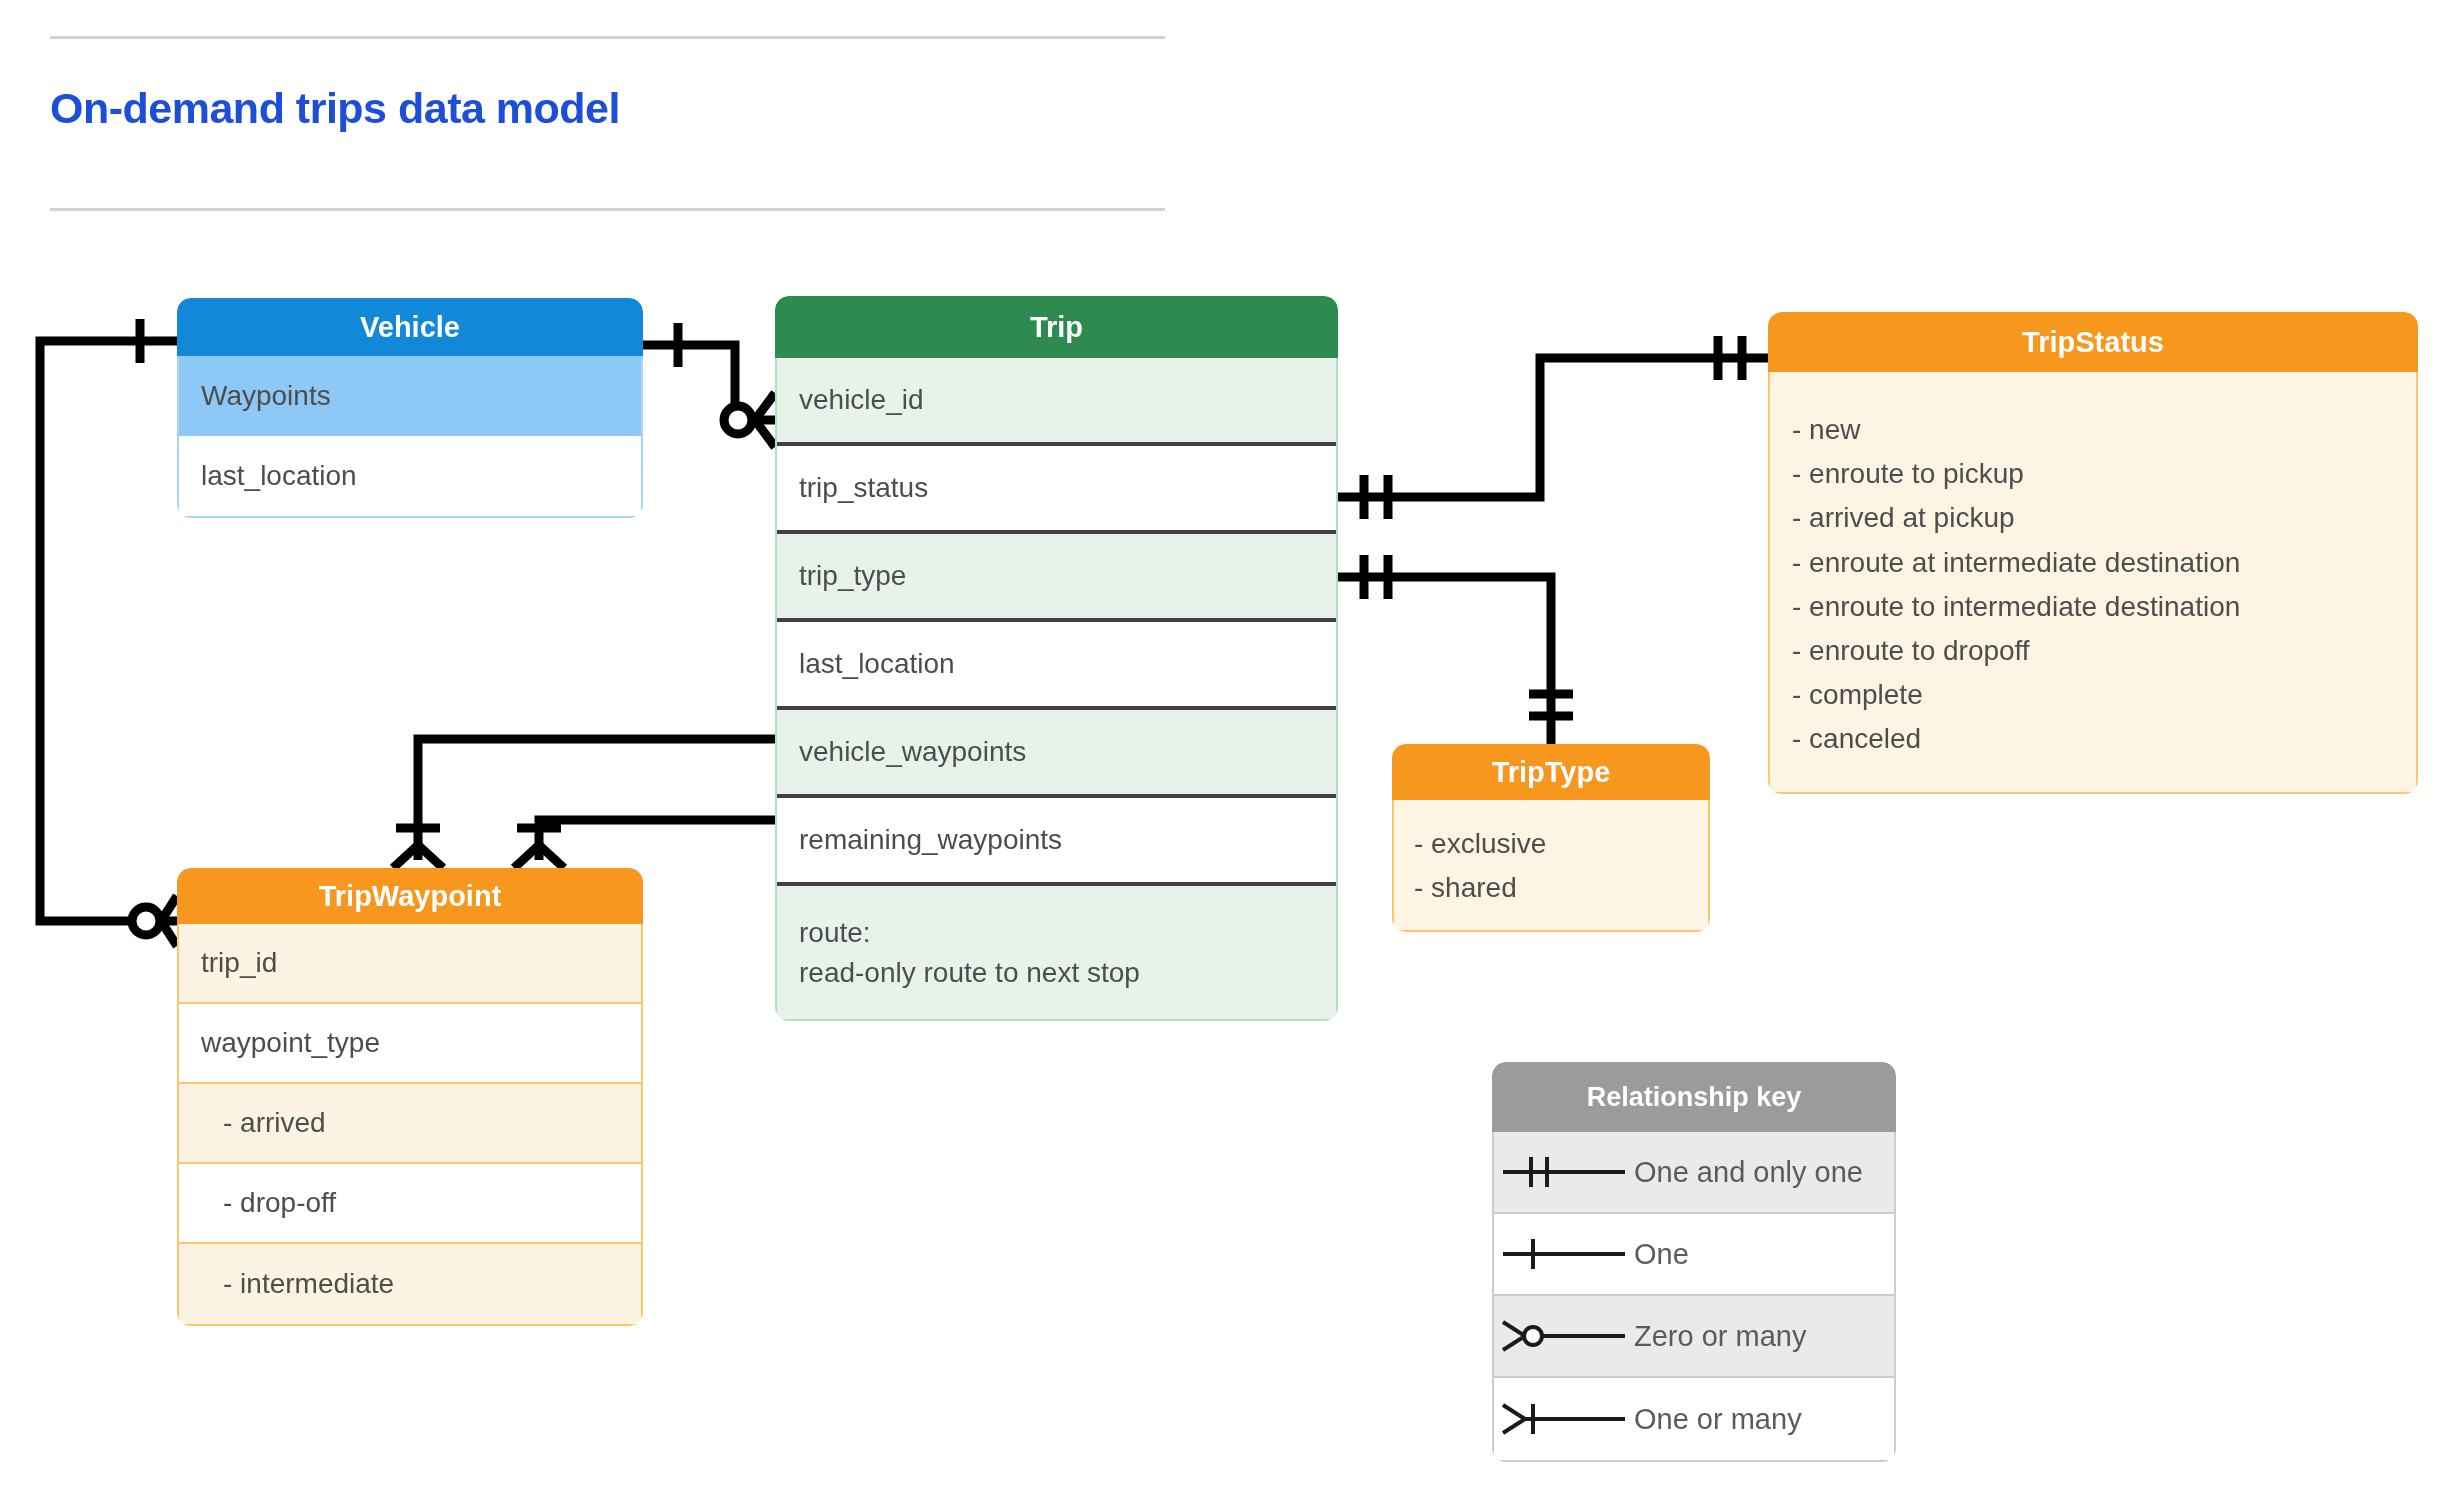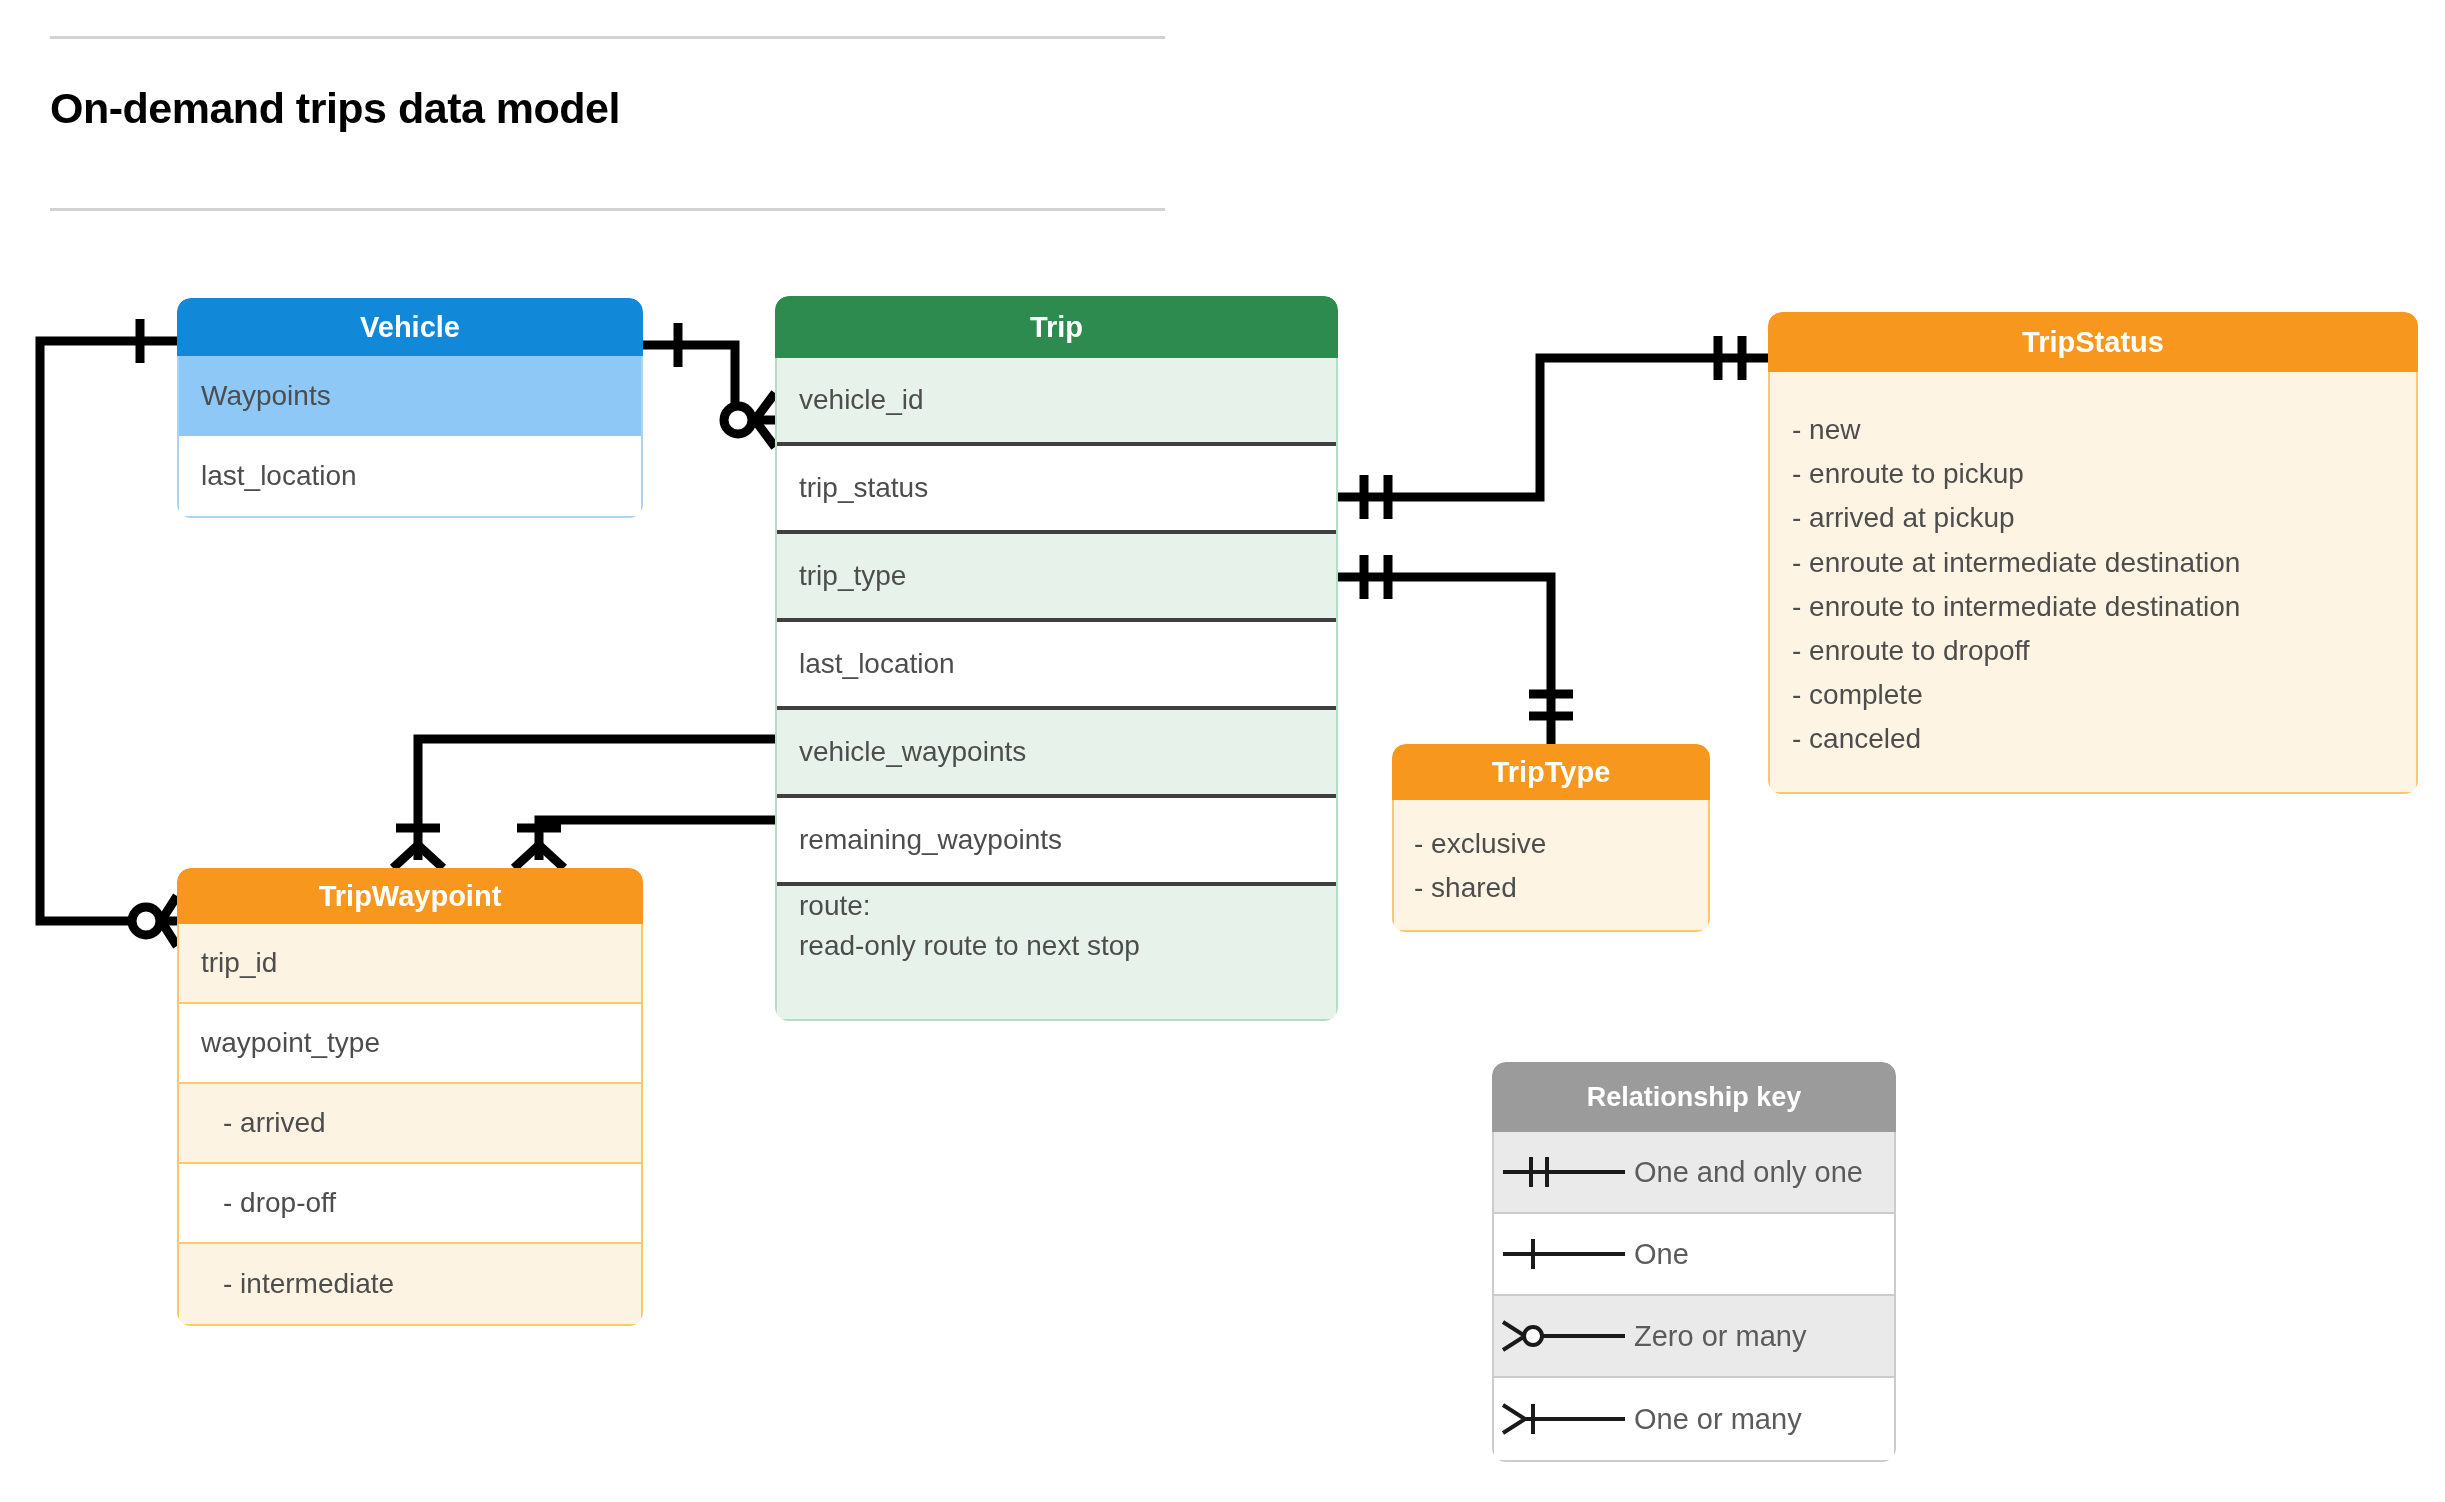--- a/index.html
+++ b/index.html
@@ -23,21 +23,21 @@
     width: 1115px;
   }
   .hrule {
     width: 100%;
     height: 3px;
     background: #d2d2d2;
   }
   #page-title {
     font-size: 43px;
     font-weight: bold;
-    color: #000000;
+    color: #1d4ed8;
     letter-spacing: -0.5px;
     margin: 46px 0 0 0;
     line-height: 1.1;
   }
   #page-subtitle {
     font-size: 24px;
     color: #1a1a1a;
     margin: 10px 0 0 0;
   }
   #header-rule-bottom {
@@ -95,20 +95,21 @@
   #entity-trip .entity-header { background: #2e8b4f; height: 62px; border-radius: 14px 14px 0 0; }
   #entity-trip .entity-body { border-color: #b5ddc3; }
   #entity-trip .row { height: 88px; border-bottom: 4px solid #404040; }
   #entity-trip .row.alt { background: #e7f3ea; }
   #entity-trip .row.plain { background: #ffffff; }
   #entity-trip .row.tall {
     height: 133px;
     border-bottom: none;
     flex-direction: column;
     align-items: flex-start;
+    justify-content: center;
     line-height: 1.42;
   }
 
   
   #entity-tripstatus { left: 1768px; top: 312px; width: 650px; }
   #entity-tripstatus .entity-header { background: #f8971d; height: 60px; border-radius: 14px 14px 0 0; }
   #entity-tripstatus .entity-body {
     border-color: #fbc868;
     background: #fdf4e3;
     padding: 36px 0 30px 22px;

